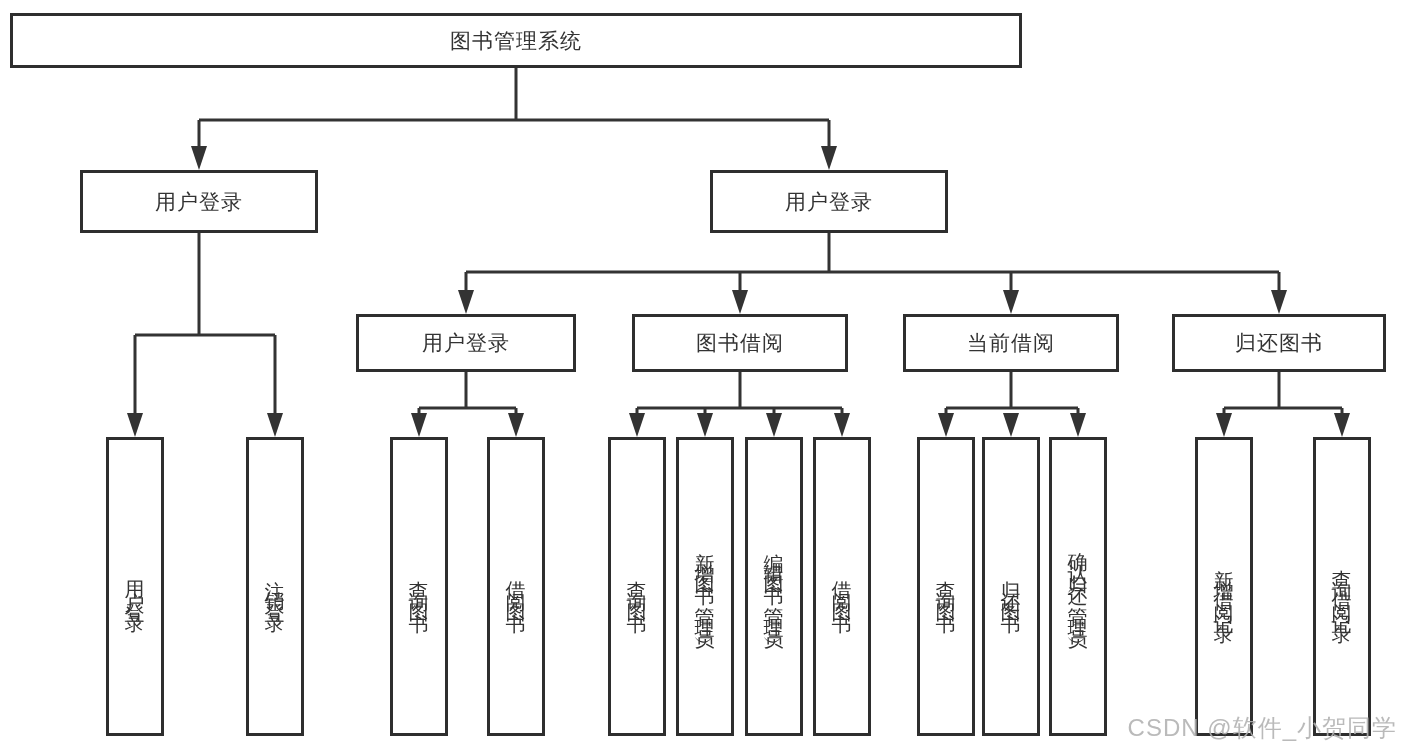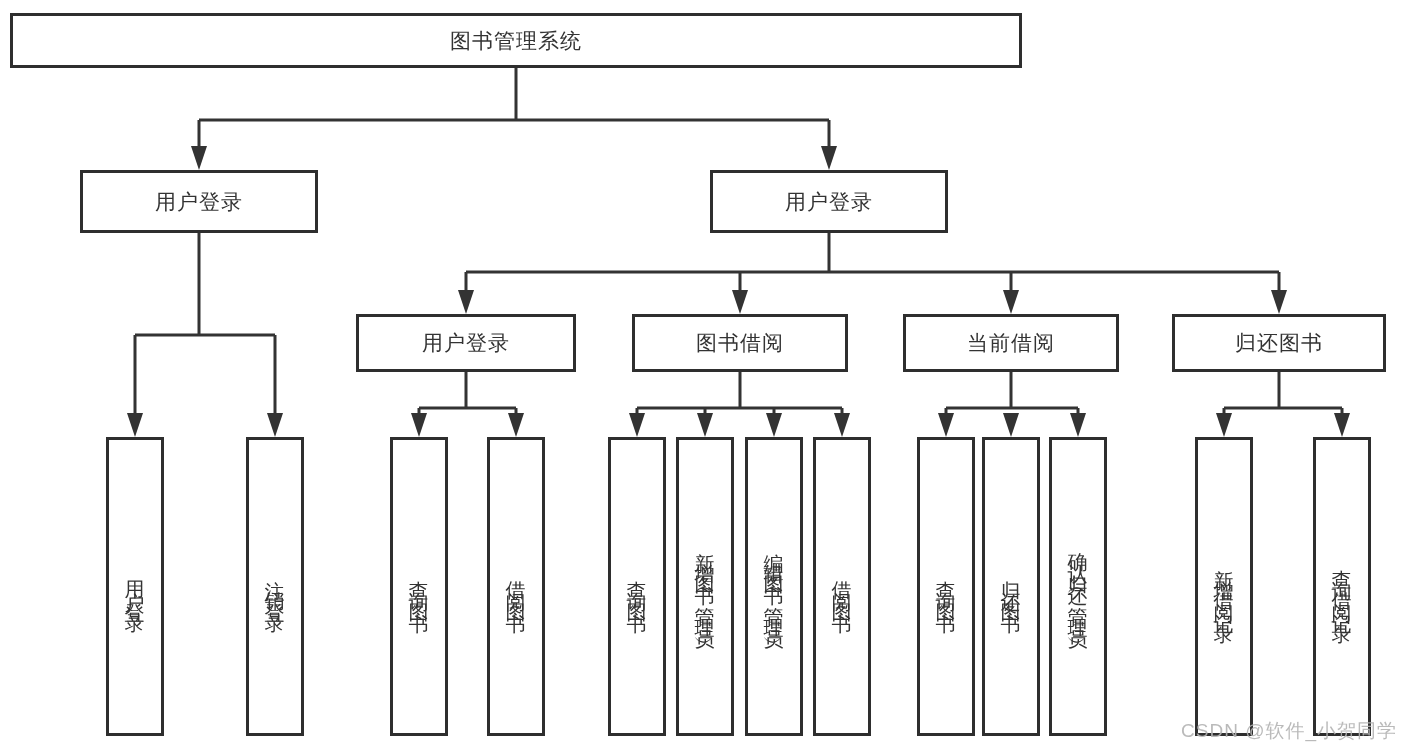--- a/index.html
+++ b/index.html
@@ -44,21 +44,21 @@
     font-size: 20px;
     letter-spacing: 11px;
     line-height: 1;
     white-space: normal;
   }
   .watermark {
     position: absolute;
     right: 8px;
     bottom: 3px;
     z-index: 3;
-    font-size: 19px;
+    font-size: 24px;
     color: rgba(178, 178, 178, 0.9);
     letter-spacing: 1px;
     white-space: nowrap;
   }
 </style>
 </head>
 <body>
 
 <div id="canvas">
 

